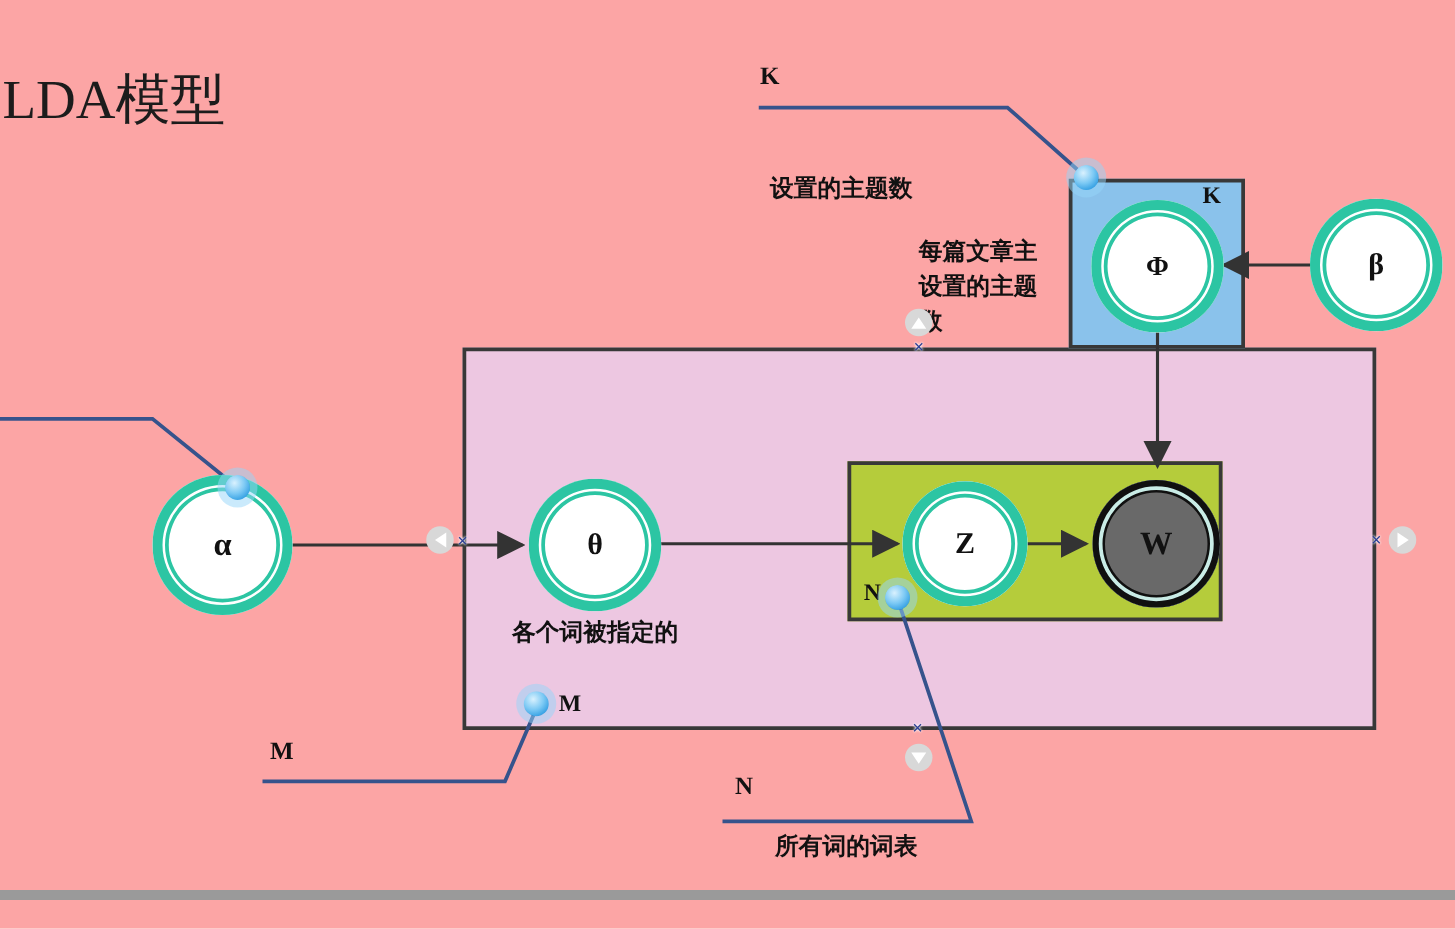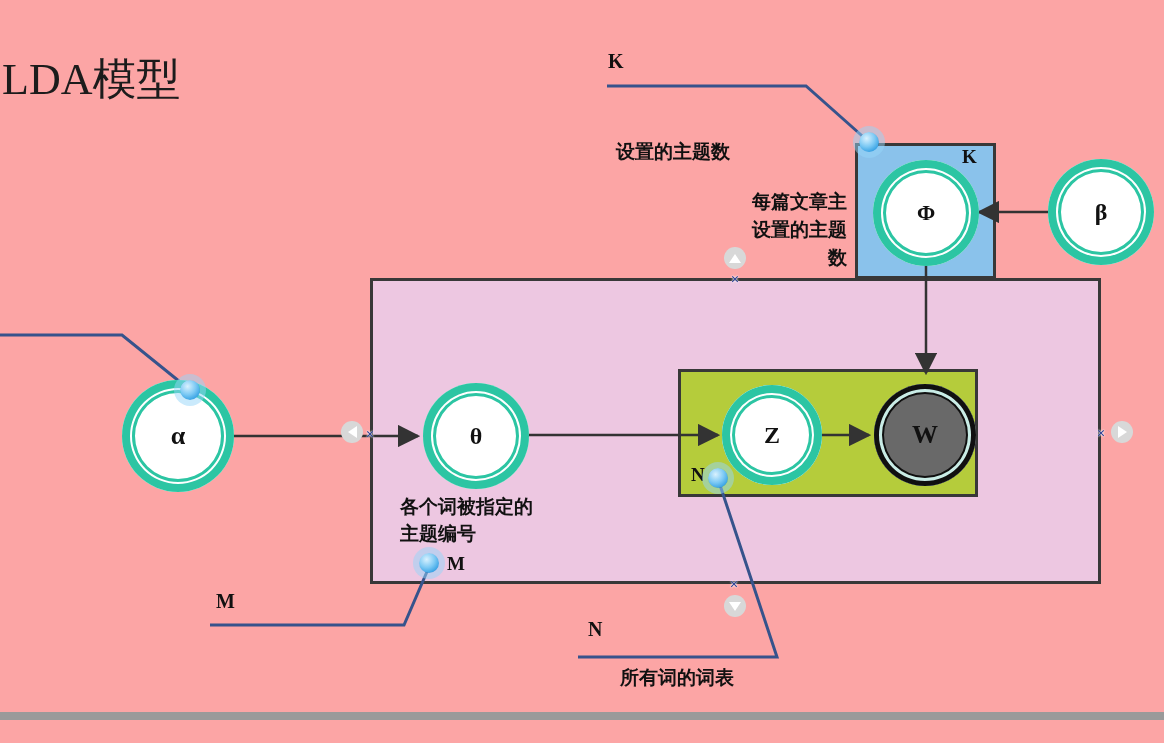--- a/index.html
+++ b/index.html
@@ -88,27 +88,26 @@
   <div class="node w-ring" style="left:874px;top:384px;width:102px;height:102px;font-size:26px;">
     <span>W</span>
   </div>
   <div class="node teal-ring" style="left:873px;top:160px;width:106px;height:106px;font-size:22px;">
     <span>Φ</span>
   </div>
   <div class="node teal-ring" style="left:1048px;top:159px;width:106px;height:106px;">
     <span>β</span>
   </div>
 
-  <div class="note" style="left:735px;top:188px;width:112px;text-align:right;">
+  <div class="note" style="left:735px;top:188px;width:112px;text-align:left;">
     <div>每篇文章主</div>
     <div>设置的主题数</div>
   </div>
-  <div class="note" style="left:400px;top:493px;width:152px;line-height:27px;">
+  <div class="note" style="left:400px;top:493px;width:152px;text-align:center;line-height:27px;">
     <div>各个词被指定的</div>
-    <div>主题编号</div>
   </div>
 
   <div class="callout-label" style="left:608px;top:50px;">K</div>
   <div class="note" style="left:616px;top:94px;margin-top:44px;">设置的主题数</div>
 
   <div class="callout-label" style="left:216px;top:590px;">M</div>
 
   <div class="callout-label" style="left:588px;top:618px;">N</div>
   <div class="note" style="left:589px;top:664px;margin-left:31px;">所有词的词表</div>
 

